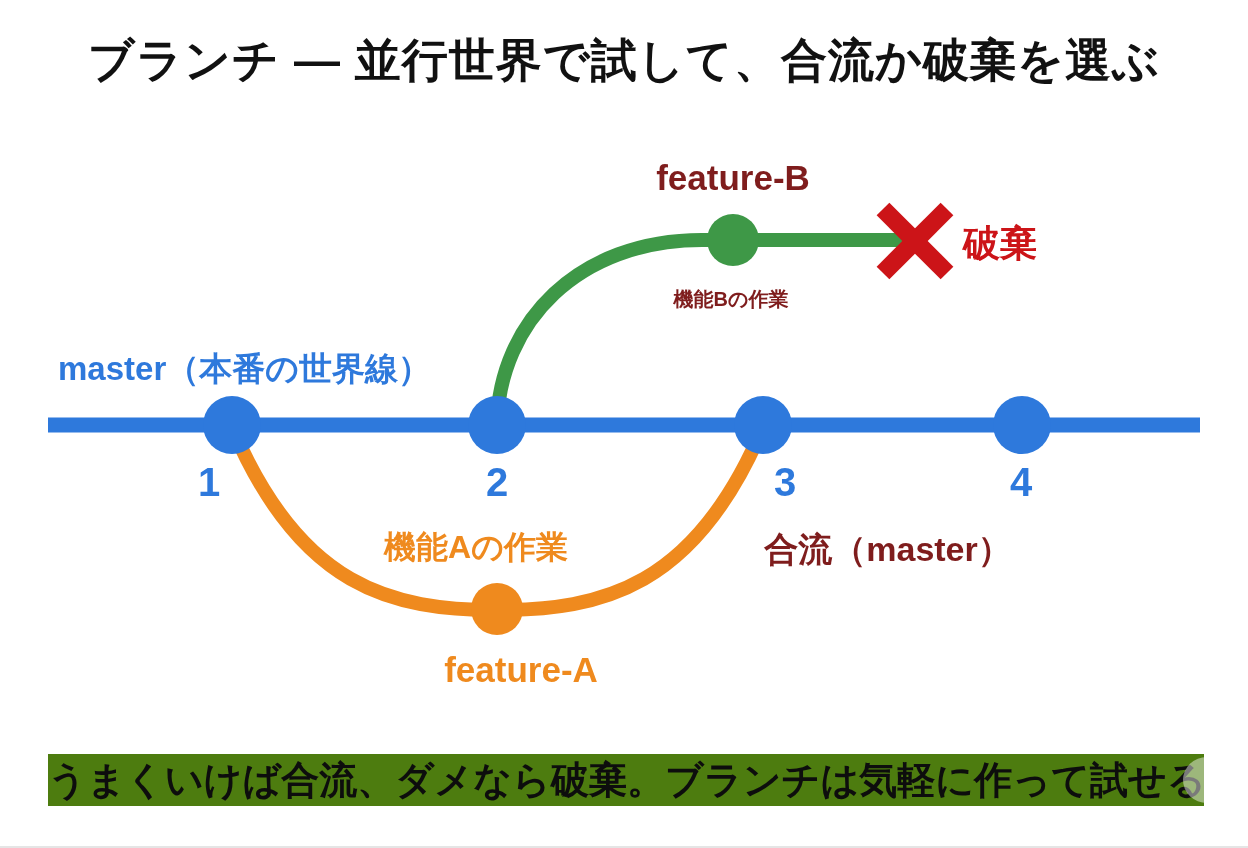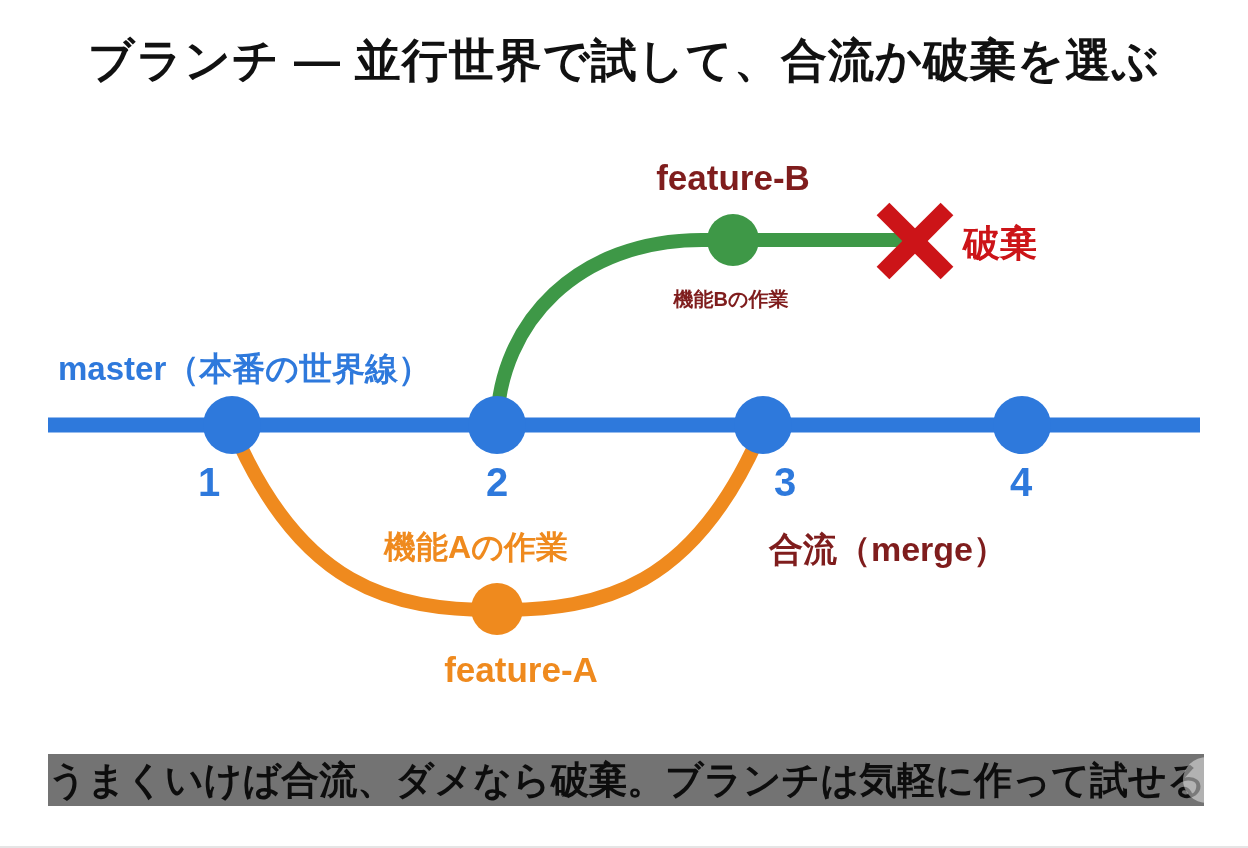--- a/index.html
+++ b/index.html
@@ -36,21 +36,21 @@
   #feature-a-label{ left: 493px; top: 650px; font-size: 35px; margin-left: 28px; }
   #merge-label    { left: 888px; top: 527px; font-size: 34px; }
   .node-number { top: 460px; font-size: 40px; font-weight: 700; }
   #node-number-1 { left: 209px; }
   #node-number-2 { left: 497px; }
   #node-number-3 { left: 785px; }
   #node-number-4 { left: 1021px; }
   #banner {
     left: 48px; top: 754px;
     width: 1156px; height: 52px;
-    background: #737373;
+    background: #4d7c0f;
     color: #0d0d0d;
     font-size: 38px;
     font-weight: 800;
     line-height: 52px;
     text-align: center;
     white-space: nowrap;
     overflow: hidden;
   }
   #watermark {
     left: 1183px; top: 757px;
@@ -95,21 +95,21 @@
   </svg>
 
   <div id="master-label" class="abs label blue">master（本番の世界線）</div>
 
   <div id="feature-b-label" class="abs label green center">feature-B</div>
   <div id="work-b-label" class="abs label green center">機能Bの作業</div>
   <div id="discard-label" class="abs label red">破棄</div>
 
   <div id="work-a-label" class="abs label orange center">機能Aの作業</div>
   <div id="feature-a-label" class="abs label orange center">feature-A</div>
-  <div id="merge-label" class="abs label green center">合流（merge）</div>
+  <div id="merge-label" class="abs label green center">合流（master）</div>
 
   <div id="node-number-1" class="abs node-number blue center">1</div>
   <div id="node-number-2" class="abs node-number blue center">2</div>
   <div id="node-number-3" class="abs node-number blue center">3</div>
   <div id="node-number-4" class="abs node-number blue center">4</div>
 
   <div id="banner" class="abs">うまくいけば合流、ダメなら破棄。ブランチは気軽に作って試せる</div>
 
   <div id="watermark" class="abs"></div>
   <div id="bottom-edge" class="abs"></div>

